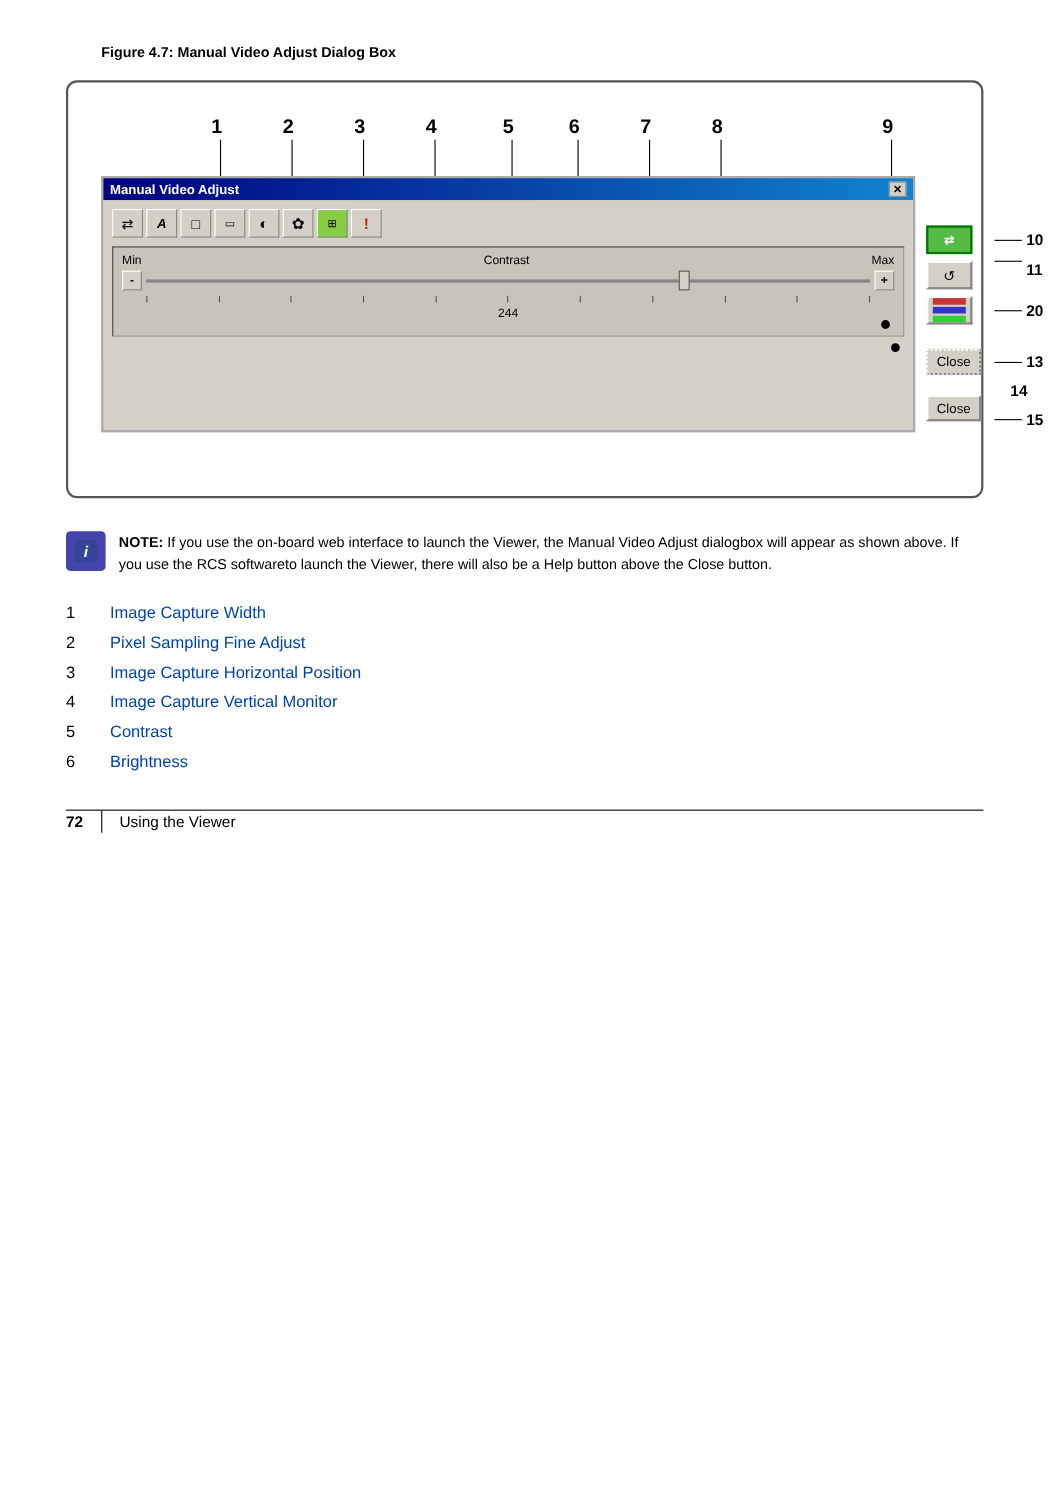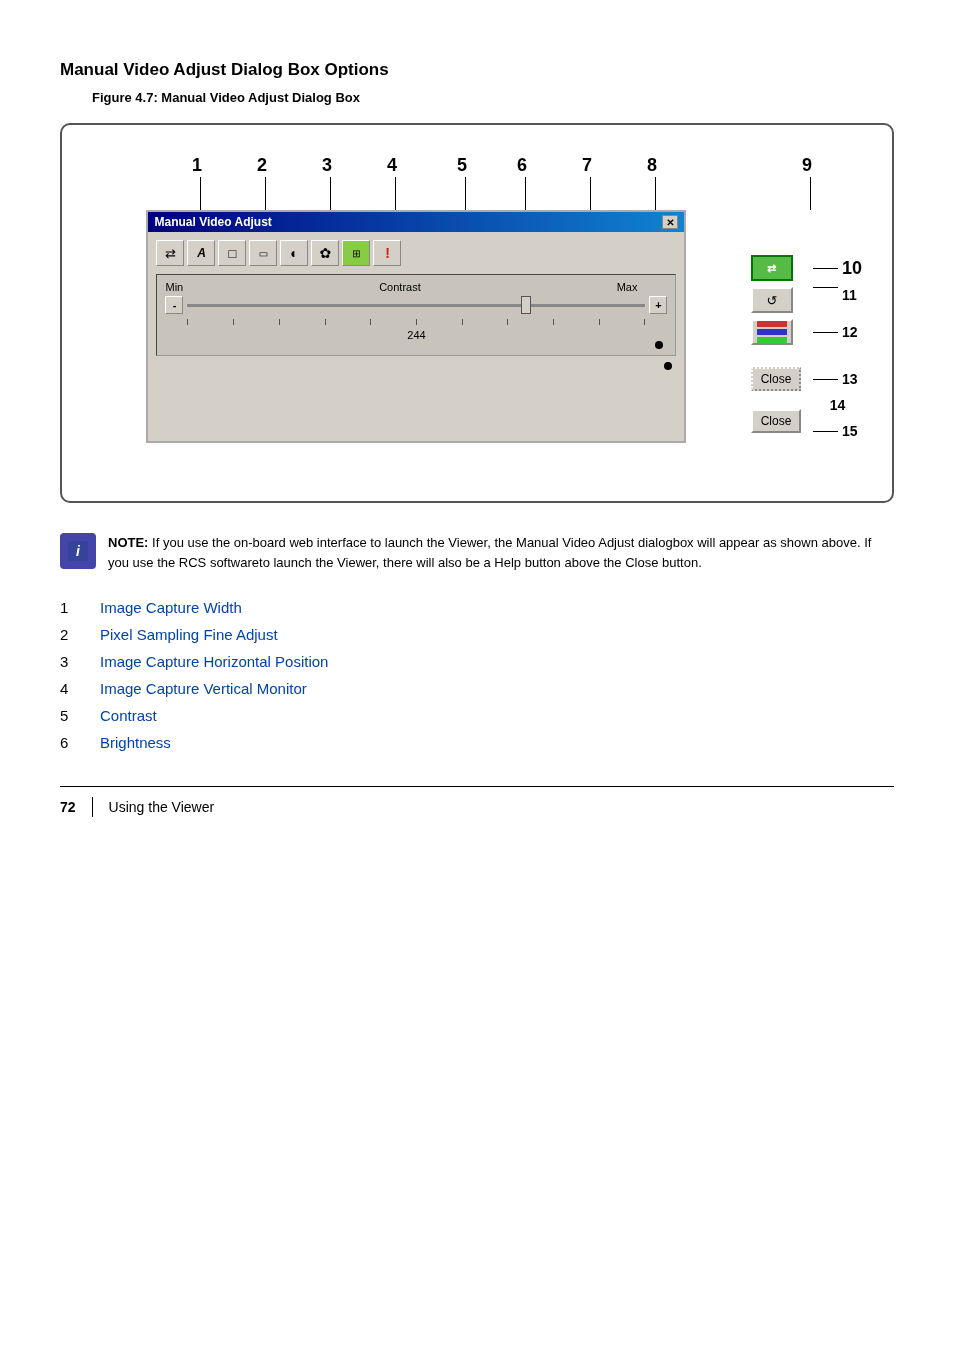--- a/index.html
+++ b/index.html
@@ -257,21 +257,20 @@
       min-width: 20px;
     }
 
     .num-list li .li-text {
       color: #0044aa;
       font-size: 15px;
     }
 
     .footer-bar {
       border-top: 1px solid #000;
-      padding-top: 10px;
       display: flex;
       align-items: center;
       gap: 16px;
       margin-top: 20px;
     }
 
     .footer-num {
       font-size: 14px;
       font-weight: bold;
     }
@@ -299,21 +298,20 @@
       background: #000;
       display: inline-block;
     }
 
   </style>
 </head>
 <body>
 
 <div>
 
-  <h2 class="section-title">Manual Video Adjust Dialog Box Options</h2>
 
   <p class="figure-caption">Figure 4.7: Manual Video Adjust Dialog Box</p>
 
   <div class="dialog-figure">
 
     <div style="position:relative; height:55px; margin-left:100px;">
 
       <span class="tl-num" style="position:absolute; left:0px; top:0; font-size:18px; font-weight:bold;">1</span>
       <span class="tl-num" style="position:absolute; left:65px; top:0; font-size:18px; font-weight:bold;">2</span>
       <span class="tl-num" style="position:absolute; left:130px; top:0; font-size:18px; font-weight:bold;">3</span>
@@ -330,21 +328,21 @@
       <div style="position:absolute; left:203px; top:22px; width:1px; height:33px; background:#000;"></div>
       <div style="position:absolute; left:273px; top:22px; width:1px; height:33px; background:#000;"></div>
       <div style="position:absolute; left:333px; top:22px; width:1px; height:33px; background:#000;"></div>
       <div style="position:absolute; left:398px; top:22px; width:1px; height:33px; background:#000;"></div>
       <div style="position:absolute; left:463px; top:22px; width:1px; height:33px; background:#000;"></div>
       <div style="position:absolute; left:618px; top:22px; width:1px; height:33px; background:#000;"></div>
     </div>
 
     <div style="display:flex; gap:0; position:relative;">
 
-      <div class="win-mock" style="width:540px; flex-shrink:0;">
+      <div class="win-mock" style="width:740px; flex-shrink:0;">
 
         <div class="win-titlebar">
           <span>Manual Video Adjust</span>
           <div class="win-close-btn">✕</div>
         </div>
 
         <div class="win-body">
           <div class="toolbar-row">
             <div class="tb-btn">⇄</div>
             <div class="tb-btn" style="font-size:12px; font-weight:bold; font-style:italic;">A</div>
@@ -353,21 +351,21 @@
             <div class="tb-btn" style="font-size:14px;">◐</div>
             <div class="tb-btn" style="font-size:14px;">✿</div>
             <div class="tb-btn" style="background:#88cc44; font-size:10px;">⊞</div>
             <div class="tb-btn" style="font-size:14px; font-weight:bold; color:#cc2200;">!</div>
           </div>
 
           <div class="contrast-area">
             <div class="contrast-header">
               <span>Min</span>
               <span>Contrast</span>
-              <span style="margin-right:30px;">Max</span>
+              <span style="">Max</span>
             </div>
             <div class="slider-row">
               <div class="slider-minus">-</div>
               <div class="slider-track">
                 <div class="slider-line">
                   <div class="slider-thumb"></div>
                 </div>
               </div>
               <div class="slider-plus">+</div>
             </div>
@@ -420,29 +418,29 @@
           <div style="background:#d4d0c8; border:2px solid #888; border-top-color:#fff; border-left-color:#fff; width:50px; height:24px; display:flex; align-items:center; justify-content:center; font-size:12px; border-style: dotted;">Close</div>
 
           <div style="height:6px;"></div>
 
           <div style="background:#d4d0c8; border:2px solid #888; border-top-color:#fff; border-left-color:#fff; width:50px; height:24px; display:flex; align-items:center; justify-content:center; font-size:12px;">Close</div>
         </div>
 
         <div style="display:flex; flex-direction:column; gap:0; padding-top:0; margin-left:4px;">
           <div style="display:flex; align-items:center; height:26px; margin-bottom:6px;">
             <div style="width:25px; height:1px; background:#000; margin-right:4px;"></div>
-            <span style="font-size:18px; font-weight:bold;">10</span>
+            <span style="font-size:14px; font-weight:bold;">10</span>
           </div>
           <div style="display:flex; align-items:flex-start; height:26px; margin-bottom:6px;">
             <div style="width:25px; height:1px; background:#000; margin-right:4px;"></div>
             <span style="font-size:14px; font-weight:bold;">11</span>
           </div>
           <div style="display:flex; align-items:center; height:26px; margin-bottom:22px;">
             <div style="width:25px; height:1px; background:#000; margin-right:4px;"></div>
-            <span style="font-size:14px; font-weight:bold;">12</span>
+            <span style="font-size:14px; font-weight:bold;">20</span>
           </div>
           <div style="display:flex; align-items:center; height:24px; margin-bottom:6px;">
             <div style="width:25px; height:1px; background:#000; margin-right:4px;"></div>
             <span style="font-size:14px; font-weight:bold;">13</span>
           </div>
           <div style="display:flex; align-items:center; height:16px; margin-bottom:6px;flex-direction:column;">
             <div style="width:25px; height:1px; background:#000; margin-right:4px;"></div>
             <span style="font-size:14px; font-weight:bold;">14</span>
           </div>
           <div style="display:flex; align-items:center; height:24px;">

